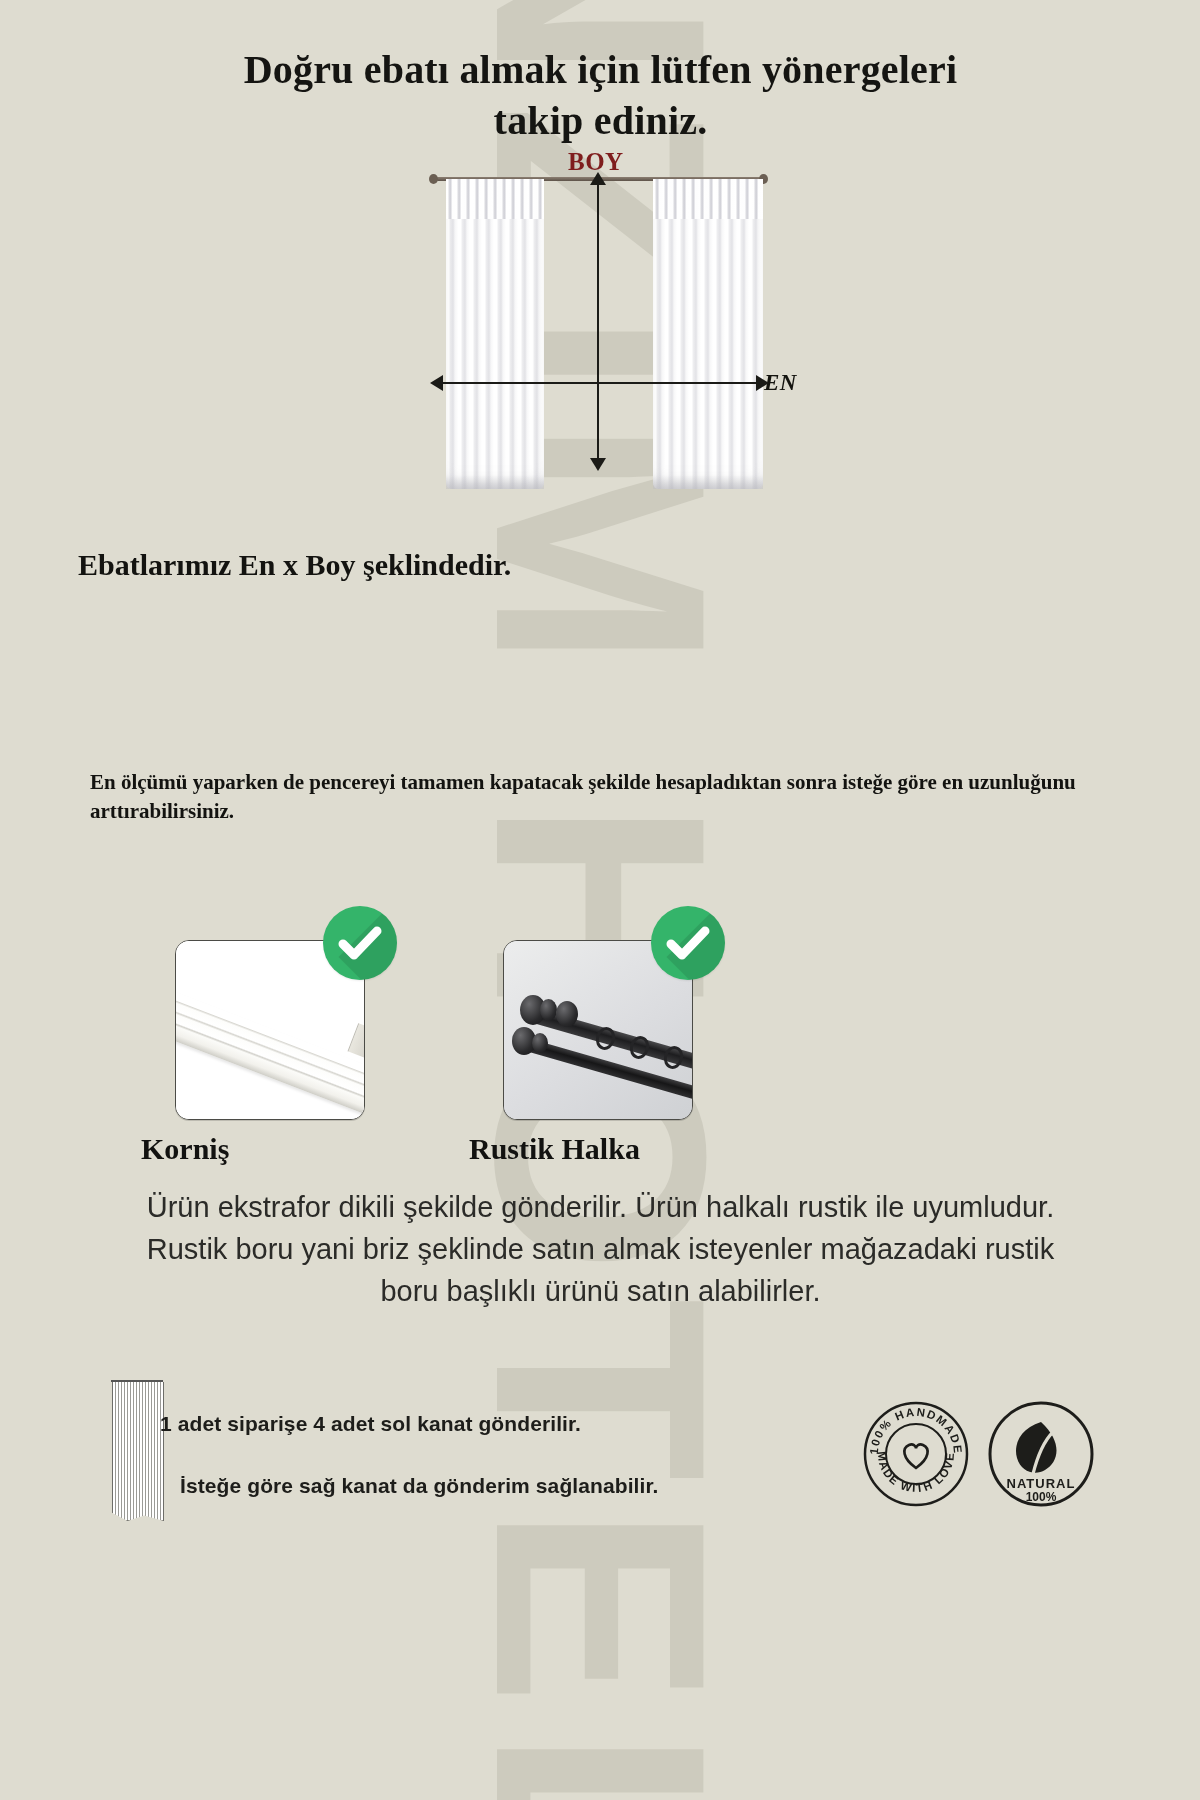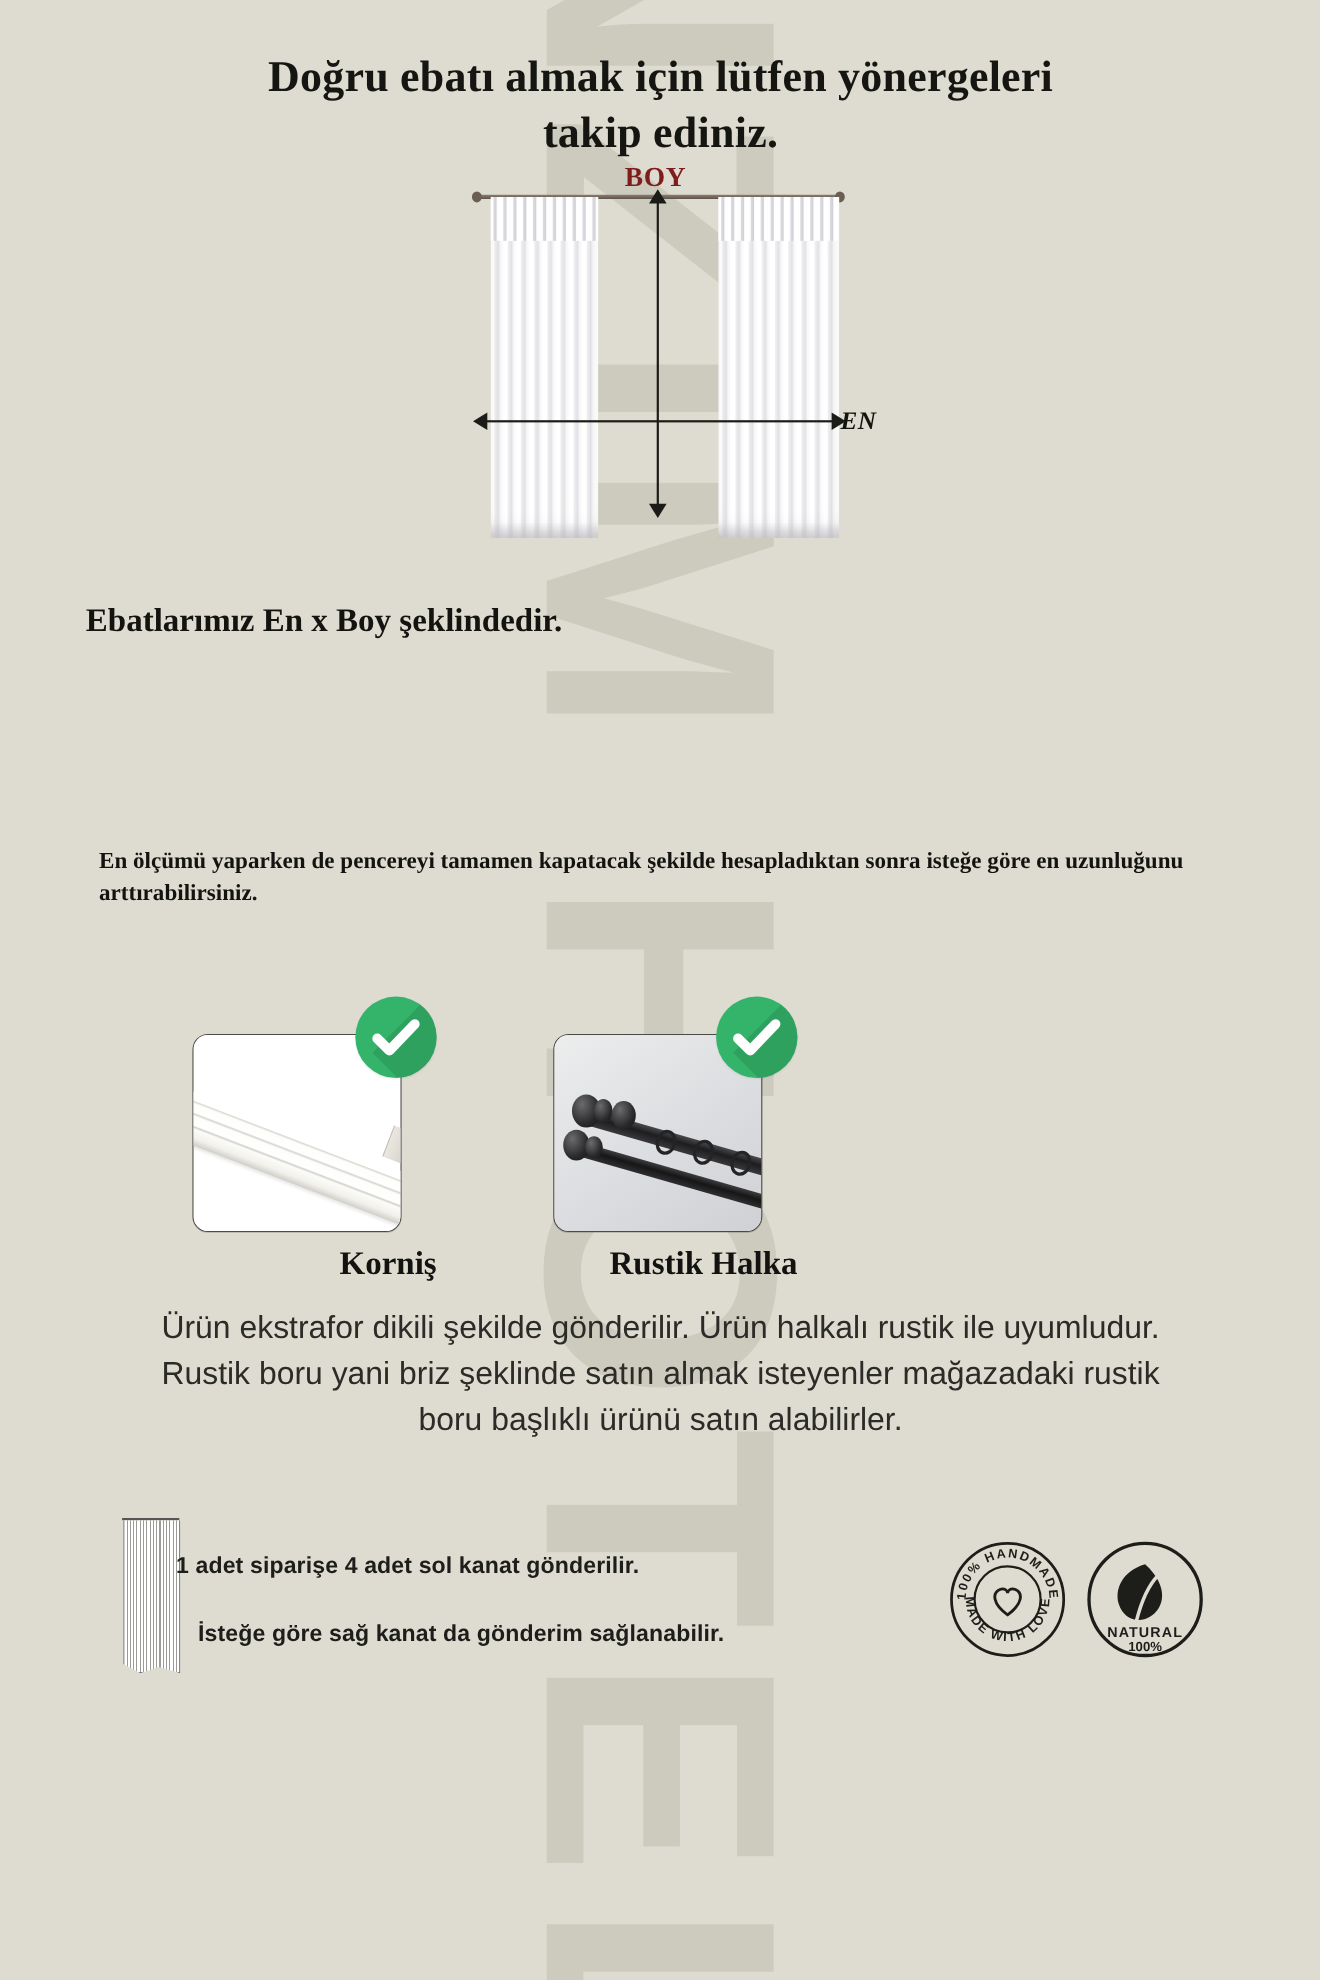--- a/index.html
+++ b/index.html
@@ -297,21 +297,21 @@
     width:70px;height:70px;
     background:rgba(0,0,0,.10);
     transform:rotate(45deg);
   }
   .check-badge svg{position:absolute;inset:0;width:74px;height:74px;}
 
   .card-label{
     position:absolute;
     left:-34px; top:192px;
     width:256px;
-    text-align:right;
+    text-align:left;
     font-family:"Liberation Serif", serif;
     font-weight:700;
     font-size:30px;
     color:#121210;
   }
 
   
   #p-urun{
     position:absolute;
     left:40px; top:1186px;

